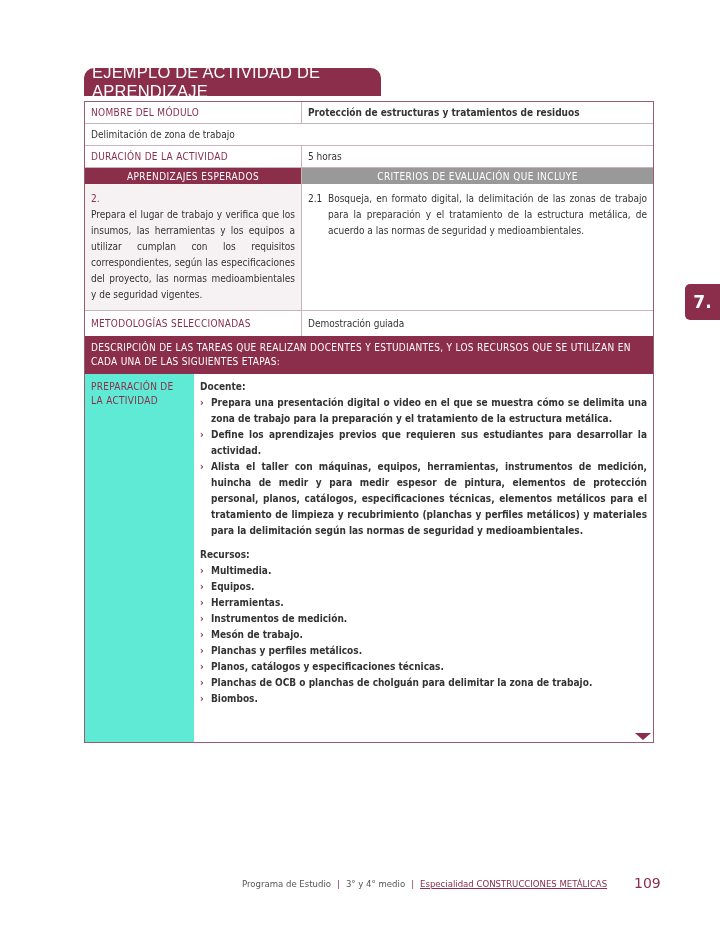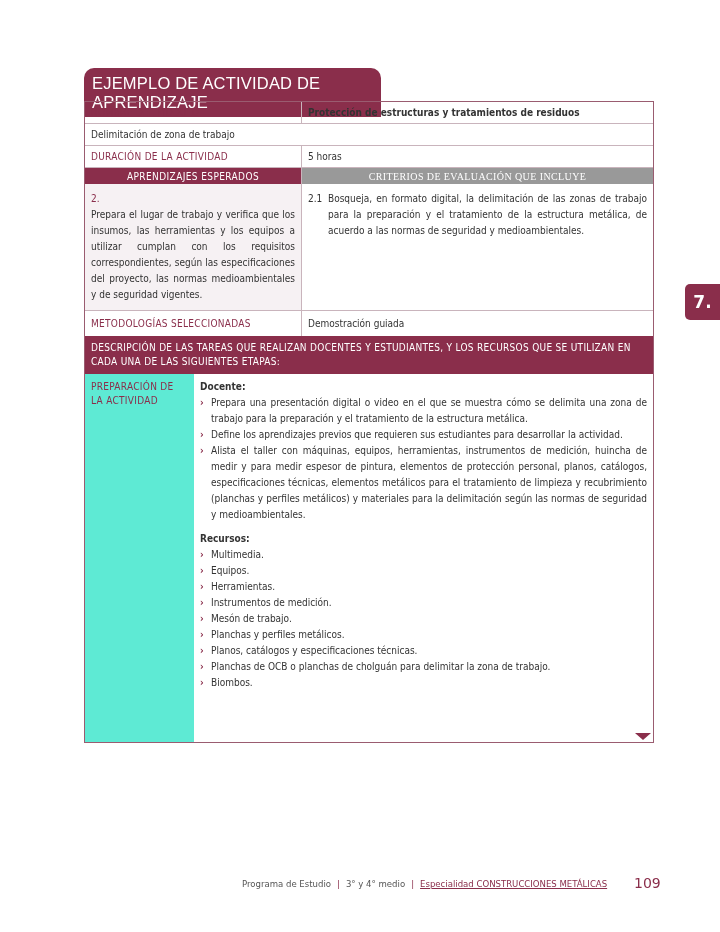--- a/index.html
+++ b/index.html
@@ -2,54 +2,54 @@
 <html><head>
 <meta charset="utf-8">
 <style>
   html, body { margin: 0; padding: 0; }
   body {
     width: 720px; height: 932px; background: #ffffff; position: relative;
     font-family: "DejaVu Sans Condensed", "DejaVu Sans", "Liberation Sans", sans-serif;
     color: #333; overflow: hidden;
   }
   .title-tab {
-    position: absolute; left: 84px; top: 68px; width: 297px; height: 49px;
+    position: absolute; left: 84px; top: 68px; width: 297px; height: 28px;
     background: #8a2e4b; border-radius: 10px 10px 0 0;
     color: #fff; font-size: 16.5px; letter-spacing: 0.2px;
     display: flex; align-items: center; padding-left: 8px; box-sizing: border-box;
     font-family: "Liberation Sans Narrow", "Liberation Sans", sans-serif;
   }
   .sheet {
     position: absolute; left: 84px; top: 101px; width: 570px;
     border: 1.5px solid #9a5c70; box-sizing: border-box;
     font-size: 10px;
   }
   .row { display: flex; border-bottom: 1px solid #c9b4bc; }
   .row:last-child { border-bottom: none; }
   .lc { width: 217px; box-sizing: border-box; border-right: 1px solid #c9b4bc; padding: 5px 6px; }
   .rc { flex: 1; padding: 5px 6px; }
   .lbl { color: #8a2e4b; text-transform: uppercase; letter-spacing: 0.3px; font-size: 10px; }
   .val { color: #333; }
   .val.bold { font-weight: bold; }
   .hdr-row { display: flex; height: 16px; }
   .hdr-left { width: 217px; background: #8a2e4b; color: #fff; display:flex; align-items:center; justify-content:center; font-size: 10px; letter-spacing: .4px; box-sizing: border-box; border-right: 1px solid #c9b4bc;}
-  .hdr-right { flex: 1; background: #999999; color: #fff; display:flex; align-items:center; justify-content:center; font-size: 10px; letter-spacing: .4px; font-family: Liberation Serif, serif; }
+  .hdr-right { flex: 1; background: #999999; color: #fff; display:flex; align-items:center; justify-content:center; font-size: 10px; letter-spacing: .4px; }
   .ae-row { display: flex; min-height: 120px; border-bottom: 1px solid #c9b4bc; }
   .ae-left { width: 217px; box-sizing: border-box; background: #f6f1f3; border-right: 1px solid #c9b4bc; padding: 7px 6px; font-size: 10px; line-height: 16px; text-align: justify; }
   .ae-num { color: #8a2e4b; }
   .ae-right { flex: 1; padding: 7px 6px; font-size: 10px; line-height: 16px; display:flex; }
   .crit-num { width: 20px; flex-shrink: 0; }
   .crit-text { flex: 1; text-align: justify; }
   .desc-hdr { background: #8a2e4b; color: #fff; padding: 5px 6px; font-size: 10px; line-height: 14px; letter-spacing: .3px; text-transform: uppercase; }
   .prep-row { display: flex; min-height: 368px; }
   .prep-left { width: 109px; box-sizing: border-box; background: #5eead4; padding: 6px 6px; color: #8a2e4b; text-transform: uppercase; font-size: 10px; line-height: 14px; letter-spacing: .3px; }
   .prep-right { flex: 1; padding: 5px 6px; font-size: 10px; line-height: 16px; }
   .sub { font-weight: bold; color: #333; }
   ul.bl { list-style: none; margin: 0; padding: 0; }
-  ul.bl li { position: relative; padding-left: 11px; text-align: justify; }
+  ul.bl li { position: relative; padding-left: 11px; text-align: justify; font-weight: bold; }
   ul.bl li::before { content: "\203A"; position: absolute; left: 0; color: #8a2e4b; font-weight: bold; }
   .gap { height: 8px; }
   .corner-arrow {
     position: absolute; right: 2px; bottom: 2px; width: 0; height: 0;
     border-left: 8px solid transparent; border-right: 8px solid transparent; border-top: 7px solid #8a2e4b;
   }
   .chapter-tab {
     position: absolute; left: 685px; top: 284px; width: 35px; height: 36px;
     background: #8a2e4b; color: #fff; border-radius: 5px 0 0 5px;
     font-weight: bold; font-size: 17px; display:flex; align-items:center; justify-content:center;

